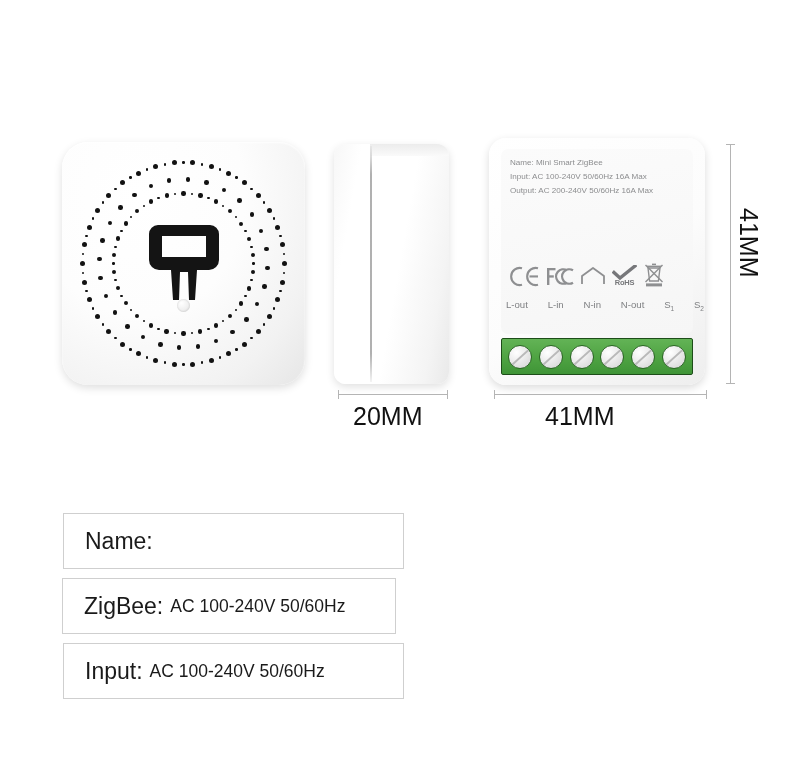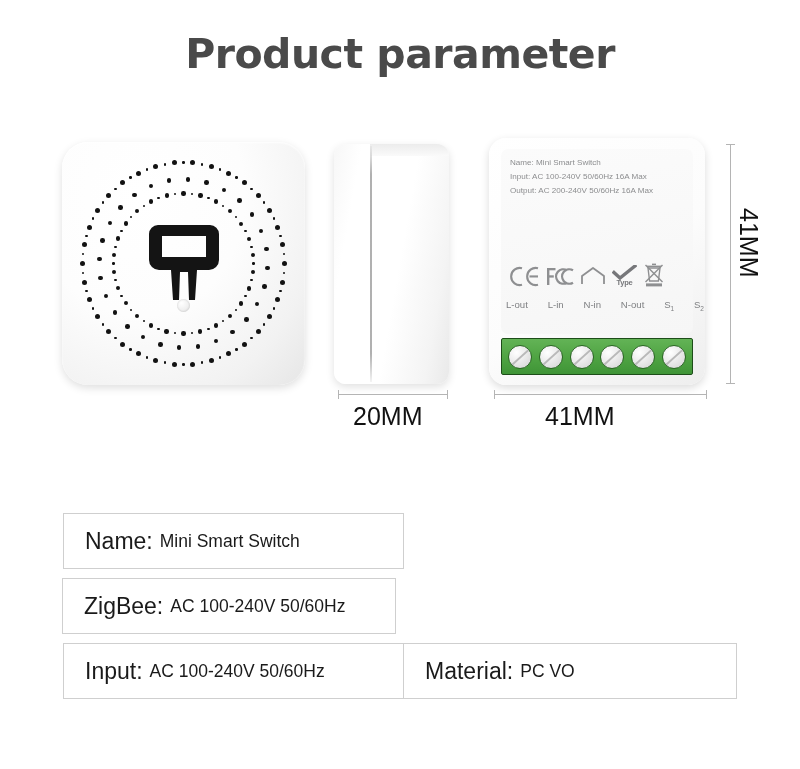--- a/index.html
+++ b/index.html
@@ -188,21 +188,20 @@
     font-size: 17.5px; color: #1a1a1a; margin-left: 7px;
     font-family: "Liberation Sans", sans-serif;
     white-space: nowrap;
   }
 </style>
 </head>
 <body>
 
 <div id="page">
 
-  <div id="title">Product parameter</div>
 
   <div id="products">
 
     <div id="dev-top">
       <div id="dot-ring">
           <div class="dot" style="width: 5px; height: 5px; left: 220px; top: 119px;"></div>
           <div class="dot" style="width: 5px; height: 5px; left: 218.28px; top: 137.559px;"></div>
           <div class="dot" style="width: 5px; height: 5px; left: 213.18px; top: 155.485px;"></div>
           <div class="dot" style="width: 5px; height: 5px; left: 204.872px; top: 172.17px;"></div>
           <div class="dot" style="width: 5px; height: 5px; left: 193.64px; top: 187.043px;"></div>
@@ -362,21 +361,21 @@
 
     <div id="dev-side">
       <div id="side-topnotch"></div>
       <div id="side-seam"></div>
     </div>
 
     <div id="dev-front">
       <div id="label-area">
 
 
-        <div class="spec-line">Name: Mini Smart Switch</div>
+        <div class="spec-line">Name: Mini Smart ZigBee</div>
         <div class="spec-line">Input: AC 100-240V 50/60Hz 16A Max</div>
         <div class="spec-line">Output: AC 200-240V 50/60Hz 16A Max</div>
 
         <div id="cert-row">
 
           <span class="cert">
             <svg width="32" height="21" viewBox="0 0 32 21">
               <path d="M13 2.2 A8.6 8.6 0 1 0 13 18.8" fill="none" stroke="#8e8f91" stroke-width="2.1"></path>
               <path d="M29 2.2 A8.6 8.6 0 1 0 29 18.8" fill="none" stroke="#8e8f91" stroke-width="2.1"></path>
               <rect x="20.5" y="9.4" width="8.5" height="2.1" fill="#8e8f91"></rect>
@@ -396,21 +395,21 @@
           <span class="cert">
             <svg width="26" height="20" viewBox="0 0 26 20">
               <path d="M2 18 L2 10 L13 2 L24 10 L24 18" fill="none" stroke="#8e8f91" stroke-width="1.8" stroke-linejoin="round"></path>
             </svg>
           </span>
 
           <span id="rohs-wrap" class="cert">
             <svg width="25" height="15" viewBox="0 0 25 15">
               <path d="M2 7.5 L8 13 L23 1" fill="none" stroke="#76777a" stroke-width="3.4" stroke-linecap="square"></path>
             </svg>
-            <span id="rohs-text">Type</span>
+            <span id="rohs-text">RoHS</span>
           </span>
 
           <span class="cert">
             <svg width="22" height="26" viewBox="0 0 22 26">
               <path d="M5 5 L17 5 L15.4 18 L6.6 18 Z" fill="none" stroke="#8e8f91" stroke-width="1.4"></path>
               <rect x="4" y="2.6" width="14" height="1.5" fill="#8e8f91"></rect>
               <rect x="9" y="0.6" width="4" height="1.5" fill="#8e8f91"></rect>
               <path d="M2.5 2 L19.5 19" stroke="#8e8f91" stroke-width="1.4"></path>
               <path d="M19.5 2 L2.5 19" stroke="#8e8f91" stroke-width="1.4"></path>
               <rect x="3" y="20.4" width="16" height="3" fill="#8e8f91"></rect>
@@ -446,36 +445,31 @@
 
     <div class="dim-v" style="left:730px; top:14px; height:240px;"></div>
     <div class="dim-label" id="dim-label-41v" style="left:763px; top:78px;">41MM</div>
   </div>
 
   <div id="spec-table">
 
     <div class="spec-row">
       <div class="spec-cell left">
         <span class="spec-key">Name:</span>
-        <span class="spec-val">Mini Smart Switch</span>
       </div>
     </div>
 
     <div class="spec-row">
       <div class="spec-cell right">
         <span class="spec-key">ZigBee:</span>
         <span class="spec-val">AC 100-240V 50/60Hz</span>
       </div>
     </div>
 
     <div class="spec-row">
       <div class="spec-cell left">
         <span class="spec-key">Input:</span>
         <span class="spec-val">AC 100-240V 50/60Hz</span>
       </div>
-      <div class="spec-cell right">
-        <span class="spec-key">Material:</span>
-        <span class="spec-val">PC VO</span>
-      </div>
     </div>
 
   </div>
 </div>
 
 </body></html>

